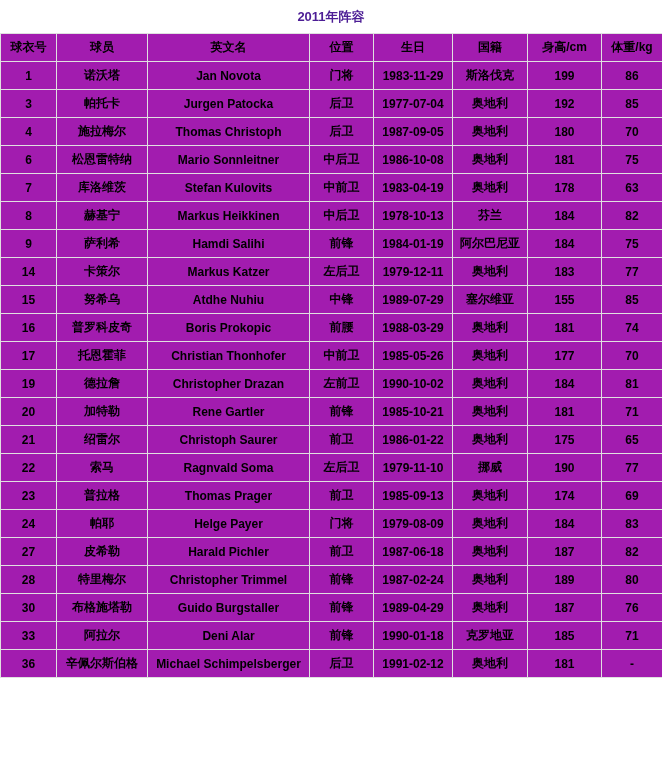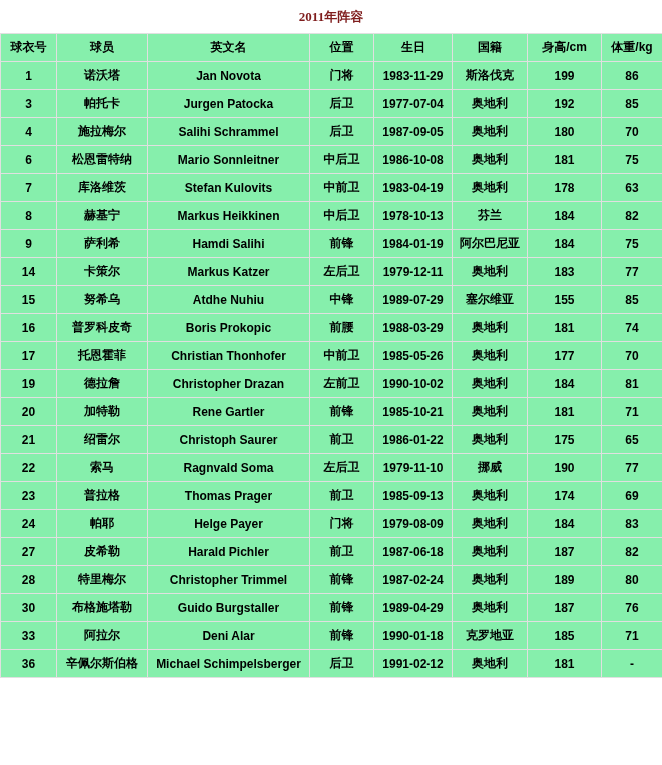--- a/index.html
+++ b/index.html
@@ -15,28 +15,27 @@
     background: #ffffff;
     overflow: hidden;
   }
   .title {
     height: 33px;
     display: flex;
     align-items: center;
     justify-content: center;
     font-size: 13px;
     font-weight: bold;
-    color: #7f1d1d;
-    font-family: Liberation Serif, serif;
+    color: #4c1d95;
   }
   table.roster {
     width: 662px;
     table-layout: fixed;
     border-collapse: collapse;
-    background: #86efac;
+    background: #a21caf;
   }
   table.roster th,
   table.roster td {
     border: 1px solid #e0e0e0;
     text-align: center;
     vertical-align: middle;
     height: 28px;
     padding: 0 2px;
     font-size: 12px;
     font-weight: bold;
@@ -92,21 +91,21 @@
           <td>Jurgen Patocka</td>
           <td>后卫</td>
           <td>1977-07-04</td>
           <td>奥地利</td>
           <td>192</td>
           <td>85</td>
         </tr>
         <tr>
           <td>4</td>
           <td>施拉梅尔</td>
-          <td>Salihi Schrammel</td>
+          <td>Thomas Christoph</td>
           <td>后卫</td>
           <td>1987-09-05</td>
           <td>奥地利</td>
           <td>180</td>
           <td>70</td>
         </tr>
         <tr>
           <td>6</td>
           <td>松恩雷特纳</td>
           <td>Mario Sonnleitner</td>

